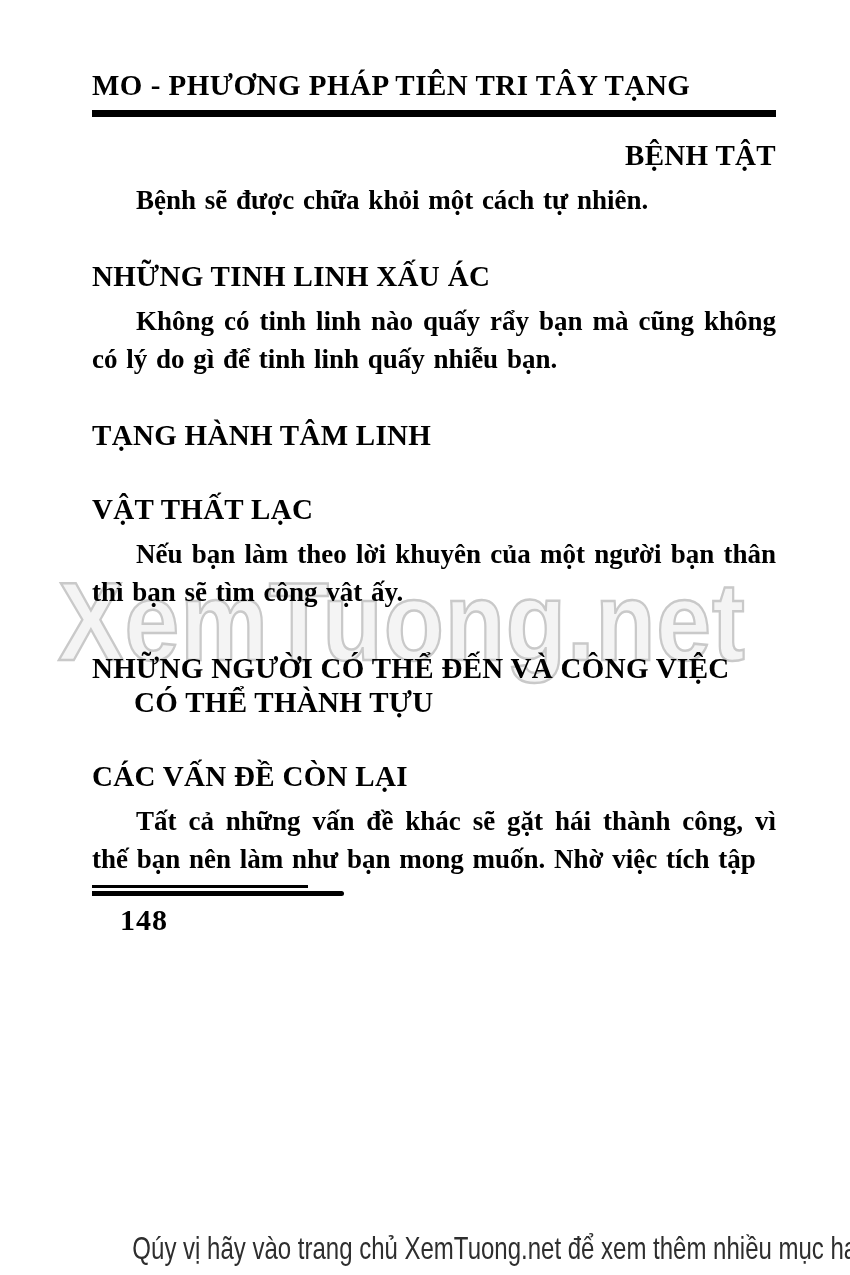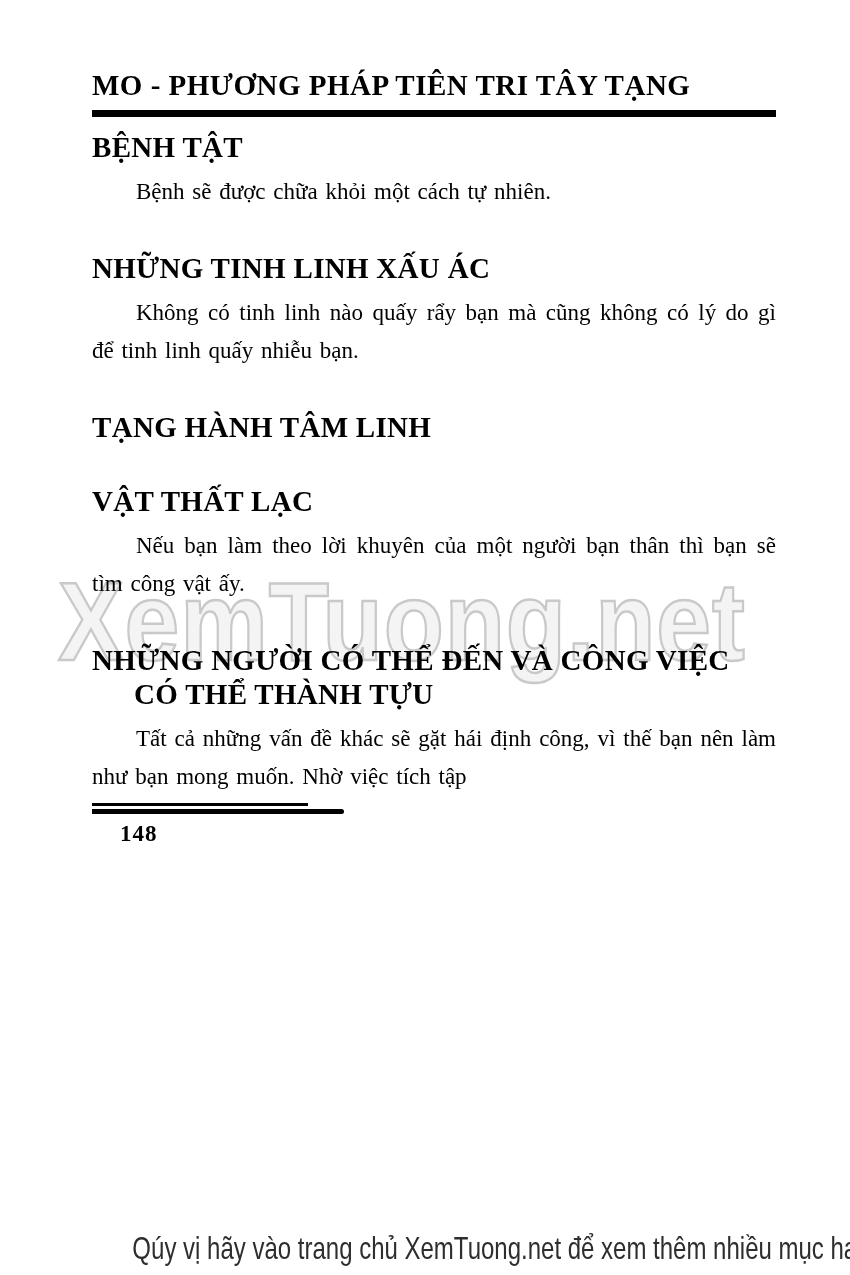--- a/index.html
+++ b/index.html
@@ -50,41 +50,41 @@
   h2.section-heading {
     font-size: 29px;
     font-weight: 700;
     line-height: 34px;
     letter-spacing: 0.3px;
     margin-top: 40px;
     margin-bottom: 9px;
     padding-left: 42px;
     text-indent: -42px;
   }
-  h2.first { margin-top: 13px; }
+  h2.first { margin-top: 21px; text-align: right; }
   p.body-par {
-    font-size: 23px;
-    font-weight: 400;
+    font-size: 27px;
+    font-weight: 700;
     line-height: 38px;
     text-align: justify;
     text-indent: 44px;
     word-spacing: 2px;
   }
   .footnote-sep { margin-top: 7px; }
   .footnote-sep .thin {
     width: 216px; height: 3px; background: #000;
   }
   .footnote-sep .thick {
     width: 252px; height: 5px; background: #000; margin-top: 3px;
     border-radius: 0 3px 3px 0;
   }
   .page-number {
     margin-top: 7px;
     padding-left: 28px;
-    font-size: 23px;
+    font-size: 30px;
     font-weight: 700;
     letter-spacing: 1px;
   }
   .footer-banner {
     position: absolute;
     left: 0; right: 0;
     bottom: 8px;
     z-index: 1;
     text-align: center;
     white-space: nowrap;
@@ -117,21 +117,22 @@
     <h2 class="section-heading">NHỮNG TINH LINH XẤU ÁC</h2>
     <p class="body-par">Không có tinh linh nào quấy rẩy bạn mà cũng không có lý do gì để tinh linh quấy nhiễu bạn.</p>
 
     <h2 class="section-heading">TẠNG HÀNH TÂM LINH</h2>
 
     <h2 class="section-heading">VẬT THẤT LẠC</h2>
     <p class="body-par">Nếu bạn làm theo lời khuyên của một người bạn thân thì bạn sẽ tìm công vật ấy.</p>
 
     <h2 class="section-heading">NHỮNG NGƯỜI CÓ THỂ ĐẾN VÀ CÔNG VIỆC CÓ THỂ THÀNH TỰU</h2>
 
-    <p class="body-par">Tất cả những vấn đề khác sẽ gặt hái định công, vì thế bạn nên làm như bạn mong muốn. Nhờ việc tích tập</p>
+    <h2 class="section-heading">CÁC VẤN ĐỀ CÒN LẠI</h2>
+    <p class="body-par">Tất cả những vấn đề khác sẽ gặt hái thành công, vì thế bạn nên làm như bạn mong muốn. Nhờ việc tích tập</p>
 
     <div class="footnote-sep">
       <div class="thin"></div>
       <div class="thick"></div>
     </div>
 
     <div class="page-number">148</div>
 
   </div>
 

